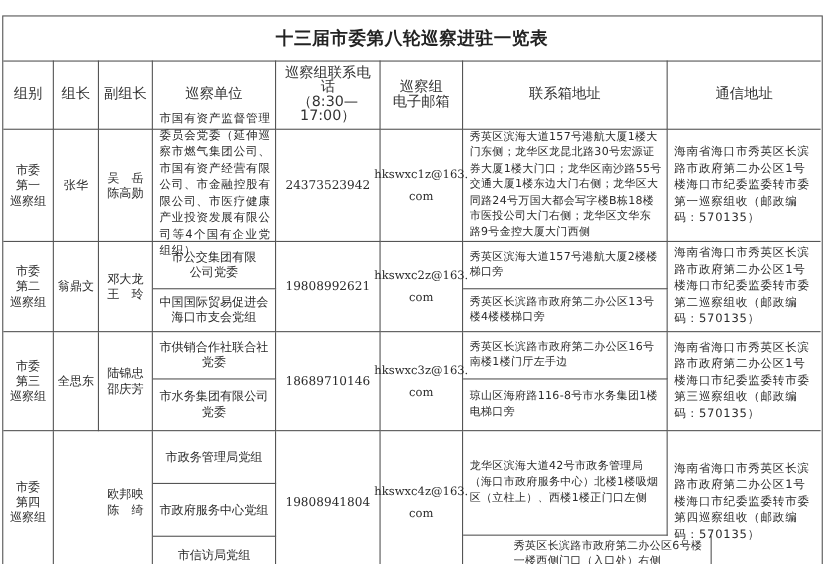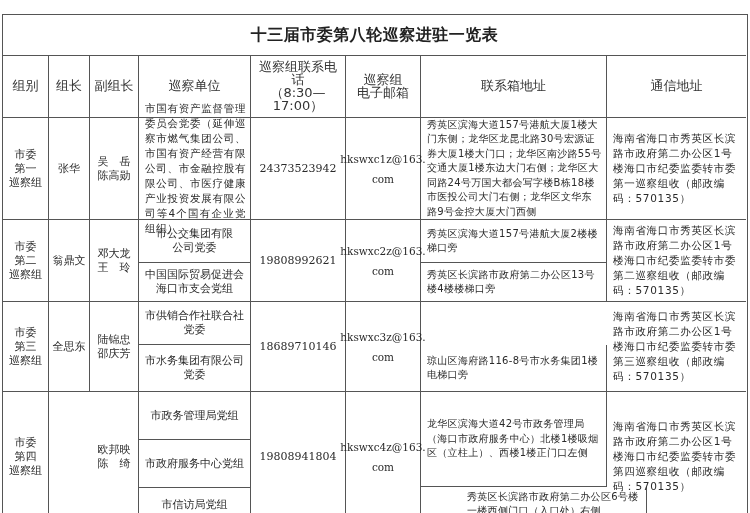--- a/index.html
+++ b/index.html
@@ -78,20 +78,21 @@
   <div class="cell" style="left:46px;top:287px;width:41px;height:90px;">全思东</div>
   <div class="cell vtext" style="left:87px;top:287px;width:49px;height:90px;">陆锦忠
 邵庆芳</div>
   <div class="cell" style="left:136px;top:287px;width:112px;height:43px;">市供销合作社联合社
 党委</div>
   <div class="cell" style="left:136px;top:330px;width:112px;height:47px;">市水务集团有限公司
 党委</div>
   <div class="cell phone" style="left:248px;top:287px;width:95px;height:90px;">18689710146</div>
   <div class="cell mail" style="left:343px;top:287px;width:75px;height:90px;">hkswxc3z@163.
 com</div>
+  <div class="cell addr" style="left:418px;top:287px;width:186px;height:43px;">秀英区长滨路市政府第二办公区16号南楼1楼门厅左手边</div>
   <div class="cell addr" style="left:418px;top:330px;width:186px;height:47px;">琼山区海府路116-8号市水务集团1楼电梯口旁</div>
   <div class="cell post nr" style="left:604px;top:287px;width:139px;height:90px;">海南省海口市秀英区长滨路市政府第二办公区1号楼海口市纪委监委转市委第三巡察组收（邮政编码：570135）</div>
 
   <div class="cell vtext bottom" style="left:0;top:377px;width:46px;height:129px;">市委
 第四
 巡察组</div>
   <div class="cell vtext bottom" style="left:87px;top:377px;width:49px;height:129px;">欧邦映
 陈　绮</div>
   <div class="cell" style="left:136px;top:377px;width:112px;height:48px;">市政务管理局党组</div>
   <div class="cell" style="left:136px;top:425px;width:112px;height:48px;">市政府服务中心党组</div>

